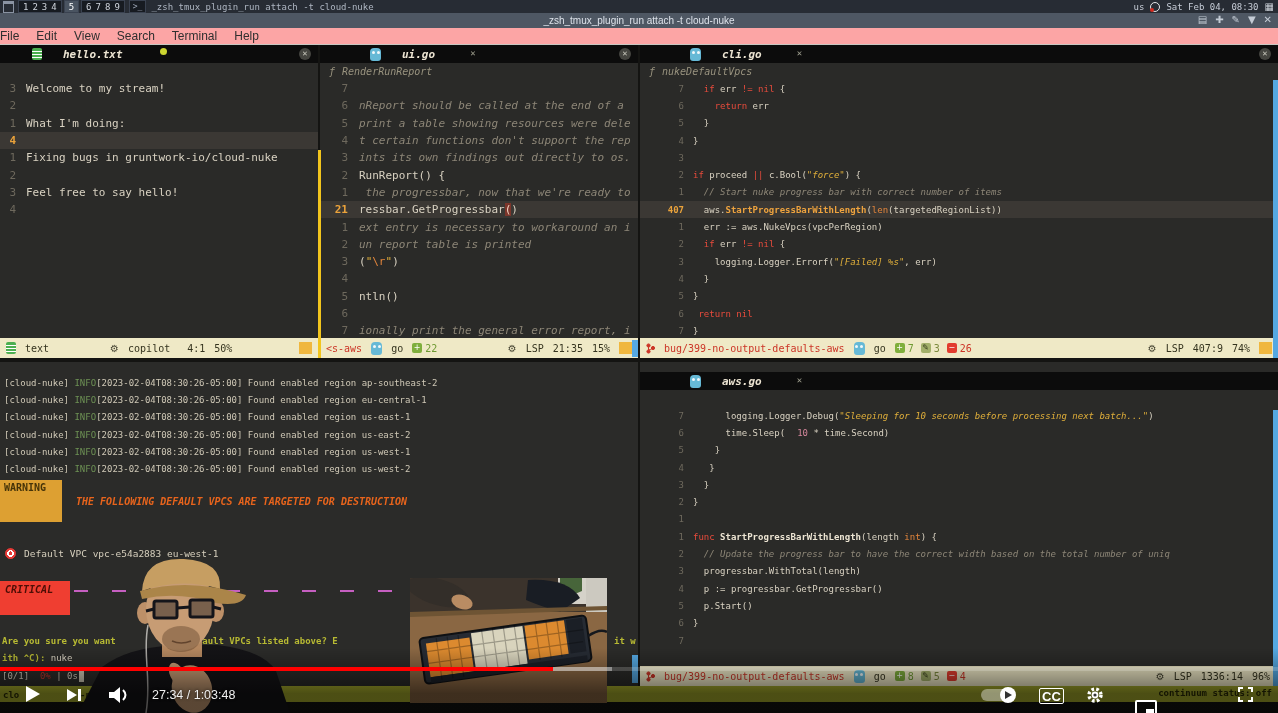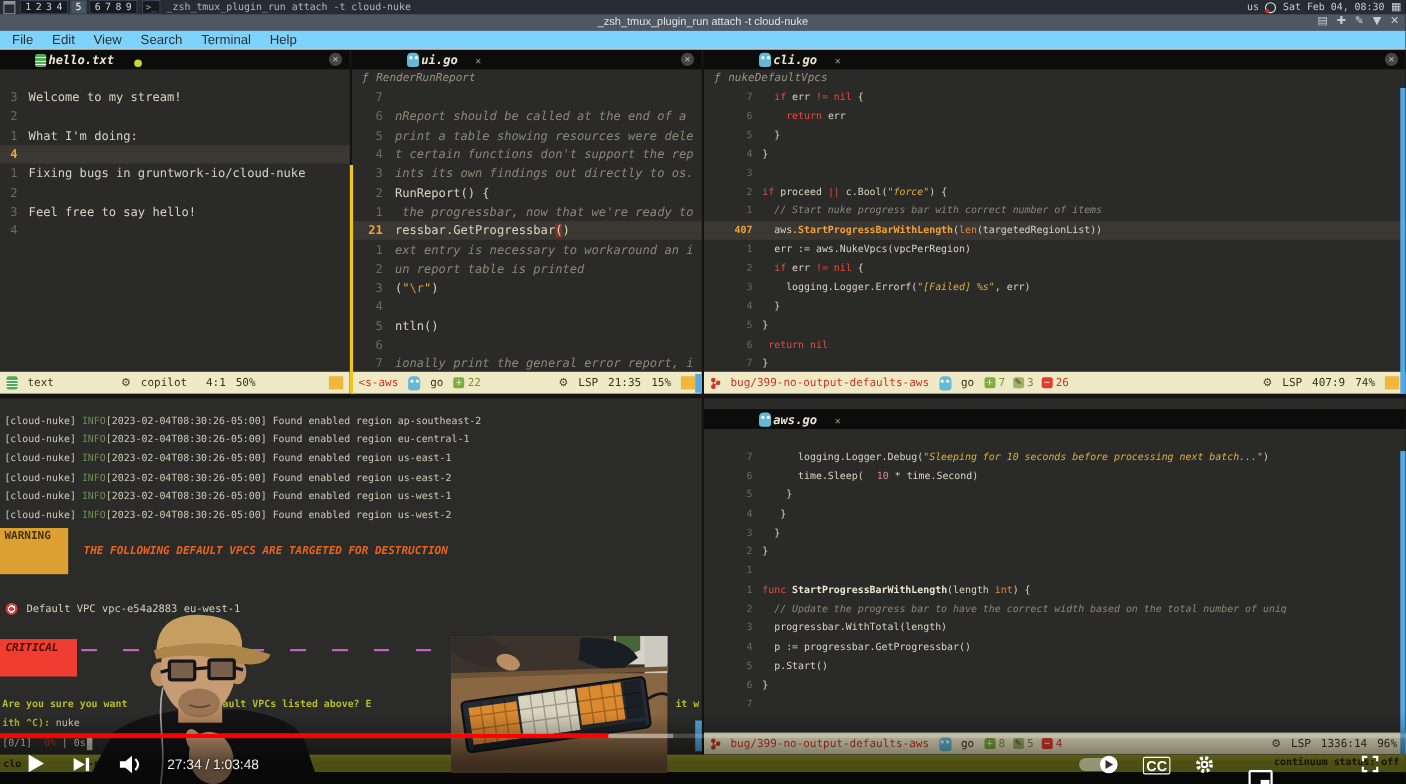--- a/index.html
+++ b/index.html
@@ -24,29 +24,29 @@
   .tb-grid{color:#cfd4dc;font-family:"DejaVu Sans",sans-serif;font-size:10px;}
 
   
   .titlebar{position:absolute;top:13px;left:0;width:1278px;height:15px;background:#4e5763;z-index:3;
             display:flex;align-items:center;justify-content:center;
             font-family:"Liberation Sans",sans-serif;font-size:10px;color:#dde2ea;}
   .titlebar-icons{position:absolute;right:6px;top:1px;display:flex;gap:8px;color:#c4cbd5;
                   font-family:"DejaVu Sans",sans-serif;font-size:10px;}
 
   
-  .menubar{position:absolute;top:28px;left:0;width:1278px;height:17px;background:#7dd3fc;border-bottom:1px solid #c9c7c2;
-           display:flex;align-items:center;gap:17px;padding-left:11px;z-index:3;
+  .menubar{position:absolute;top:28px;left:0;width:1278px;height:17px;background:#fca5a5;border-bottom:1px solid #c9c7c2;
+           display:flex;align-items:center;gap:17px;z-index:3;
            font-family:"Liberation Sans",sans-serif;font-size:12px;color:#2f2f2f;box-sizing:border-box;}
   .menu-item{cursor:default;}
 
   
   .pane{position:absolute;background:#2a2a28;overflow:hidden;}
   .tabbar{position:absolute;top:0;left:0;right:0;height:18px;background:#0c0c0c;display:flex;align-items:center;}
-  .tab{display:flex;align-items:flex-end;gap:2px;padding-left:32px;font-size:11px;font-style:italic;font-weight:bold;color:#ece4d2;}
+  .tab{display:flex;align-items:flex-start;gap:21px;padding-left:32px;font-size:11px;font-style:italic;font-weight:bold;color:#ece4d2;}
   .tab.ind{padding-left:50px;}
   .tab-x{color:#9a9a8a;font-style:normal;font-weight:normal;font-size:9px;margin-left:14px;}
   .dot{width:7px;height:7px;border-radius:50%;background:#cdd631;margin-left:16px;}
   .close-circle{position:absolute;right:7px;top:3px;width:12px;height:12px;border-radius:50%;background:#454540;
                 color:#c9c9bd;font-size:7px;line-height:12px;text-align:center;font-family:"DejaVu Sans",sans-serif;}
   .crumb{position:absolute;top:18px;left:0;height:16px;display:flex;align-items:center;gap:7px;padding-left:9px;
          font-size:10px;font-style:italic;color:#99937f;}
   .code{position:absolute;left:0;right:0;top:35px;}
   .cl{display:flex;height:17.3px;align-items:center;white-space:pre;}
   .cl.hl{background:#3b3834;}

